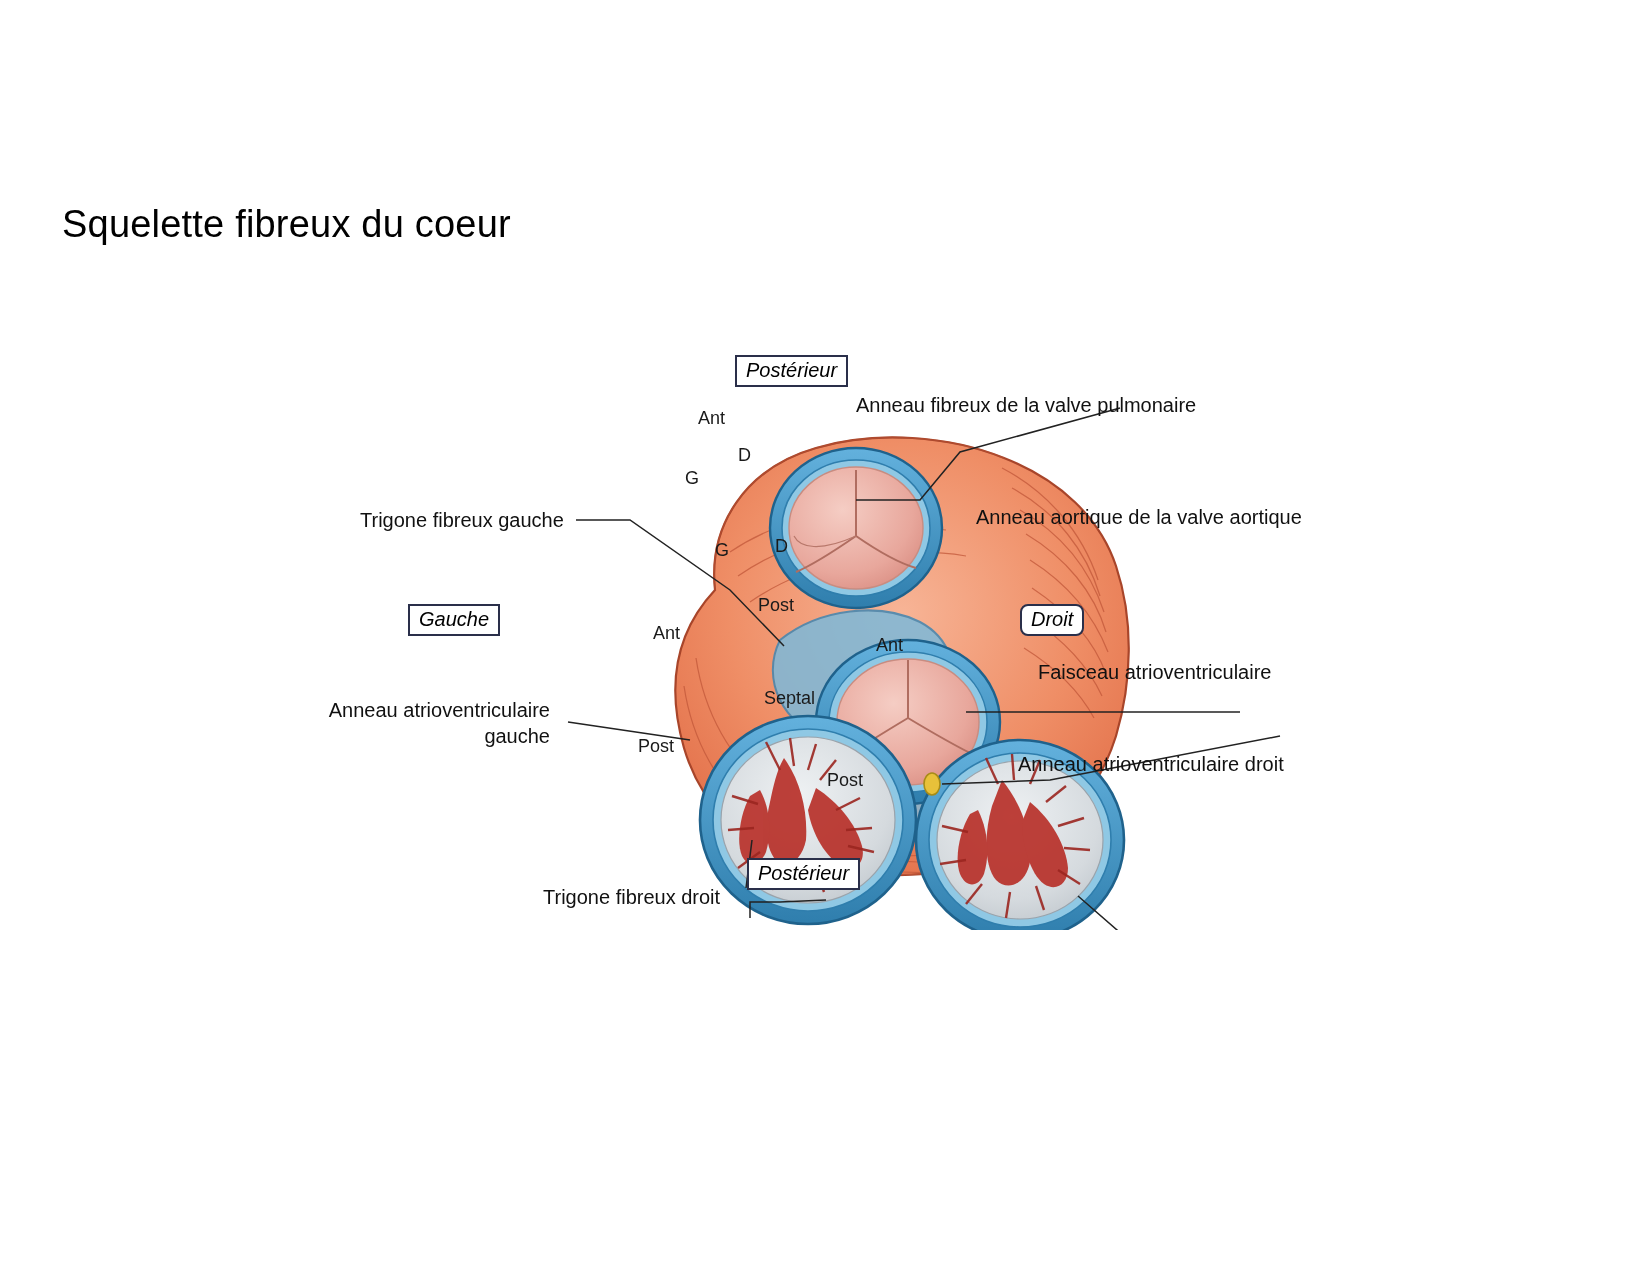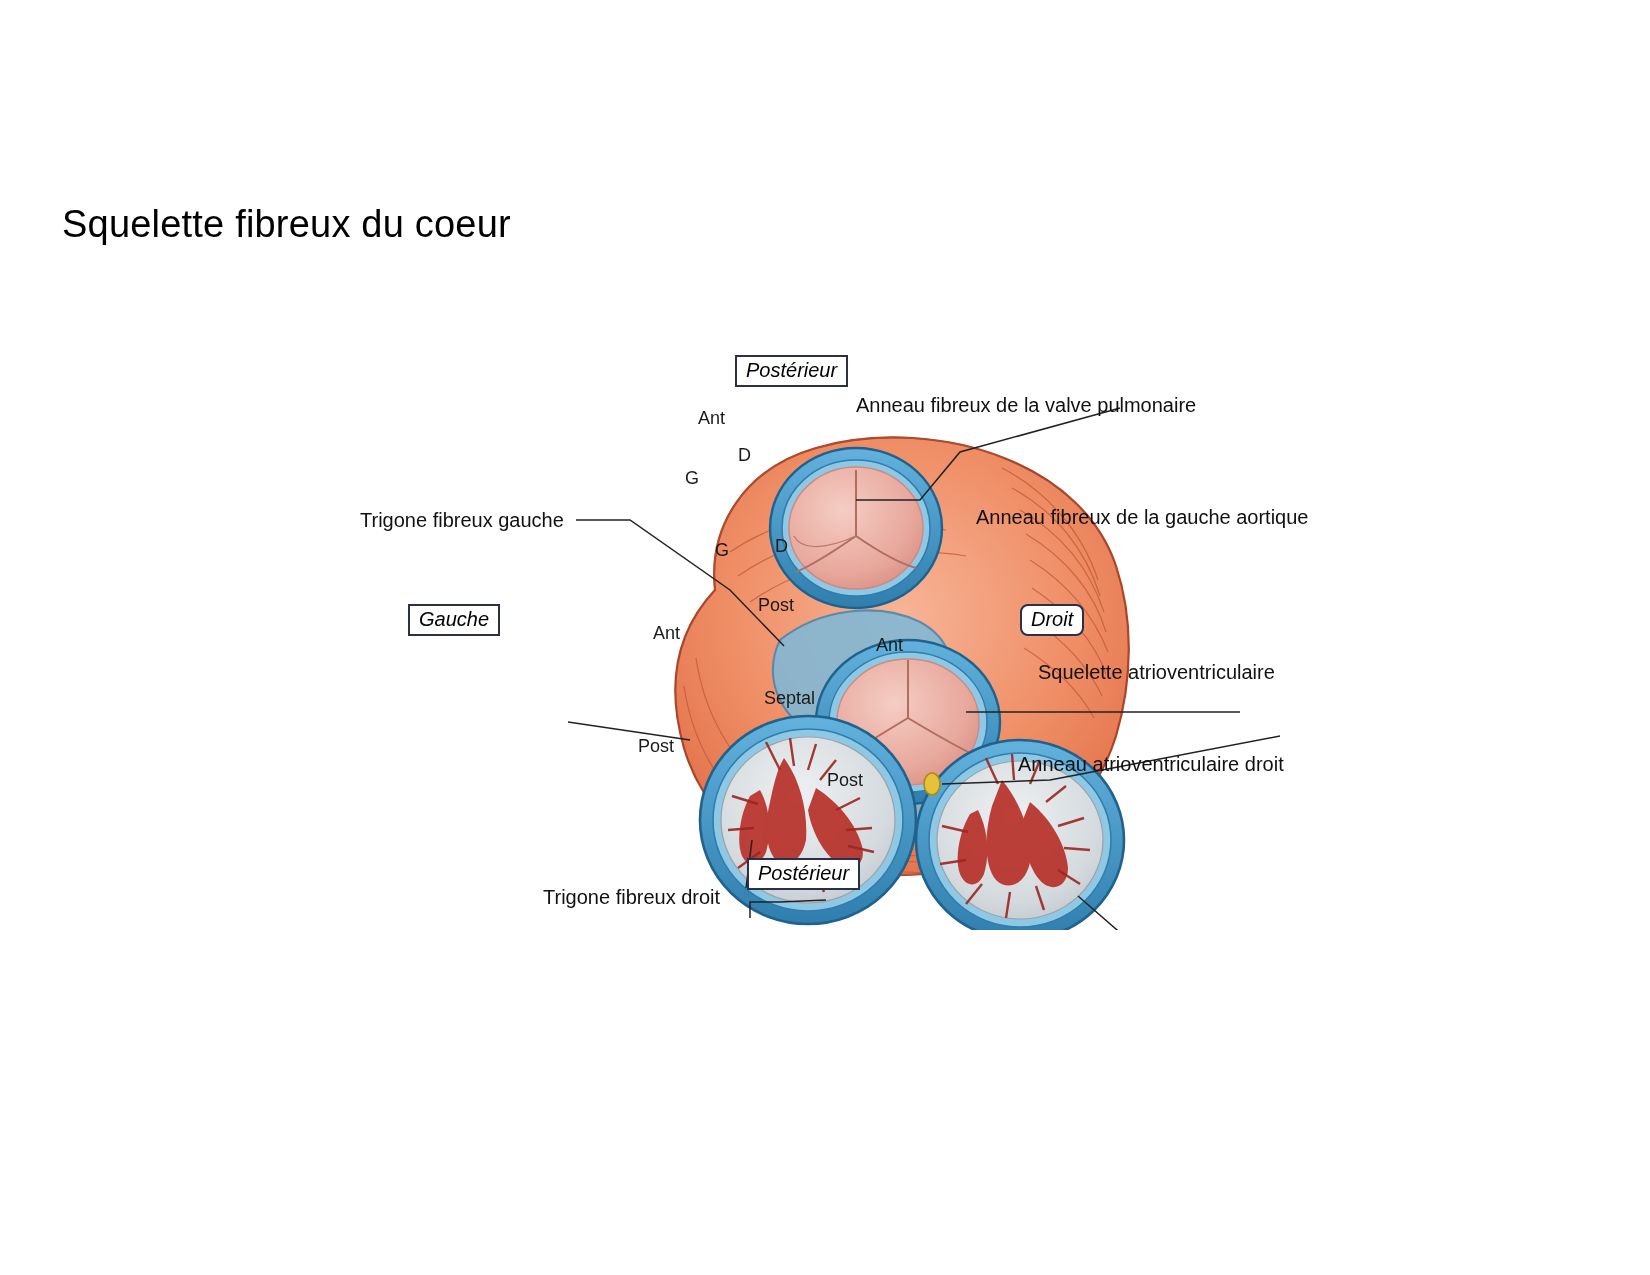--- a/index.html
+++ b/index.html
@@ -267,26 +267,30 @@
     <div class="orient-box" style="left:475px; top:15px;">Postérieur</div>
 
     <div class="orient-box" style="left:487px; top:518px;">Postérieur</div>
 
     <div class="orient-box" style="left:148px; top:264px;">Gauche</div>
 
     <div class="orient-box" style="left:760px; top:264px;border-radius:8px;">Droit</div>
 
     <div class="lead-label" style="left:596px; top:53px;">Anneau fibreux de la valve pulmonaire</div>
 
-    <div class="lead-label" style="left:716px; top:165px;">Anneau fibreux de la gauche aortique</div>
+    <div class="lead-label" style="left:716px; top:165px;">Anneau aortique de la valve aortique</div>
 
     <div class="lead-label" style="left:100px; top:168px;">Trigone fibreux gauche</div>
 
-
-    <div class="lead-label" style="left:778px; top:320px;">Squelette atrioventriculaire</div>
+    <div class="lead-label right-align" style="left:30px; top:358px; width:260px;">
+      <div>Anneau atrioventriculaire</div>
+      <div>gauche</div>
+    </div>
+
+    <div class="lead-label" style="left:778px; top:320px;">Faisceau atrioventriculaire</div>
 
     <div class="lead-label" style="left:758px; top:412px;">Anneau atrioventriculaire droit</div>
 
     <div class="lead-label" style="left:283px; top:545px;text-align:right;">Trigone fibreux droit</div>
 
     <div class="cusp-label" style="left:438px; top:68px;">Ant</div>
 
     <div class="cusp-label" style="left:478px; top:105px;">D</div>
 
     <div class="cusp-label" style="left:425px; top:128px;">G</div>

